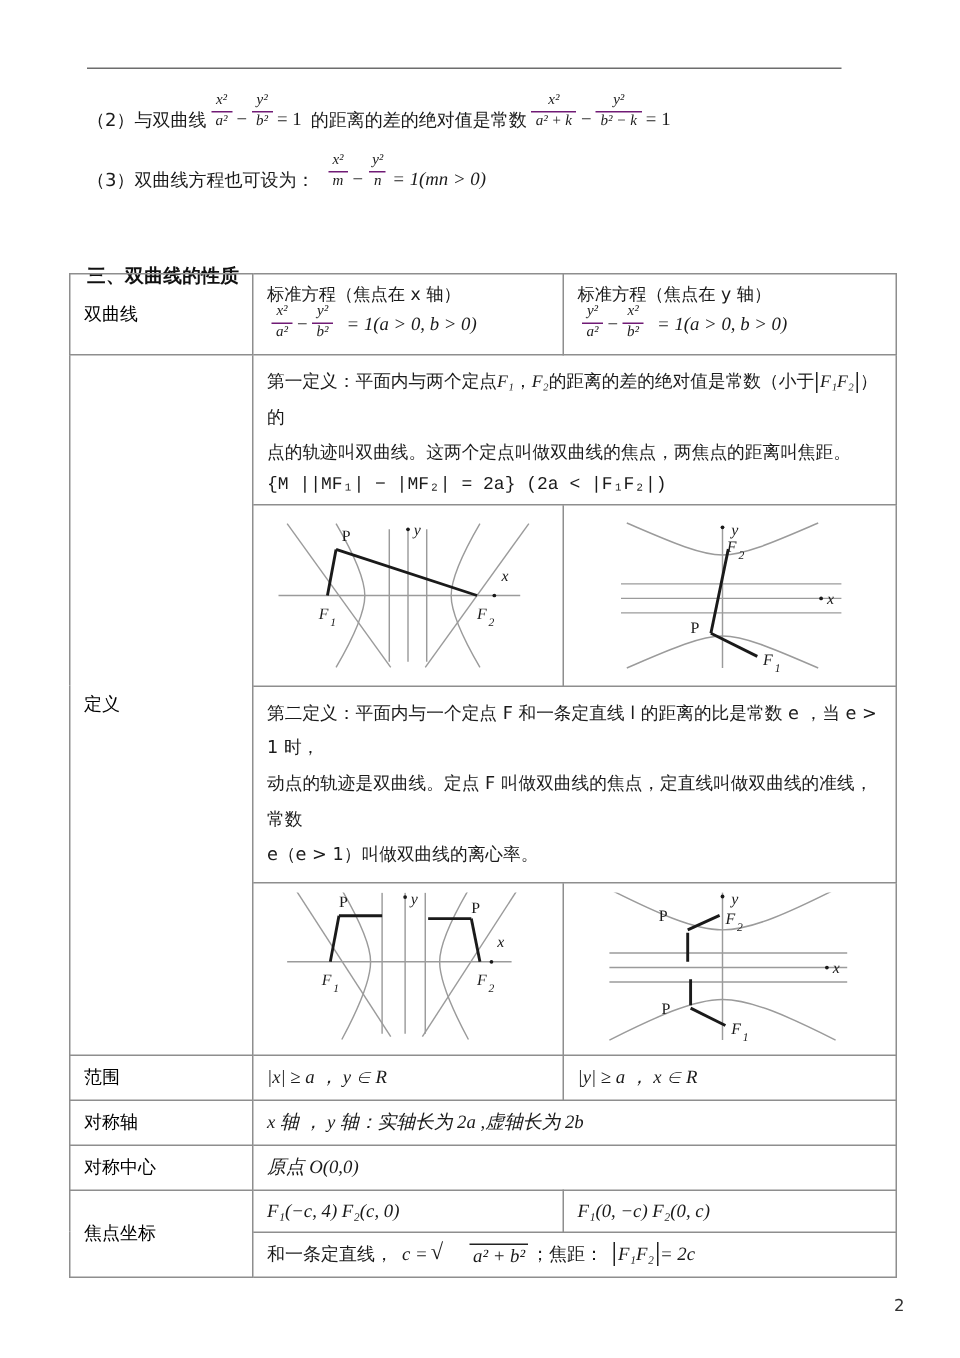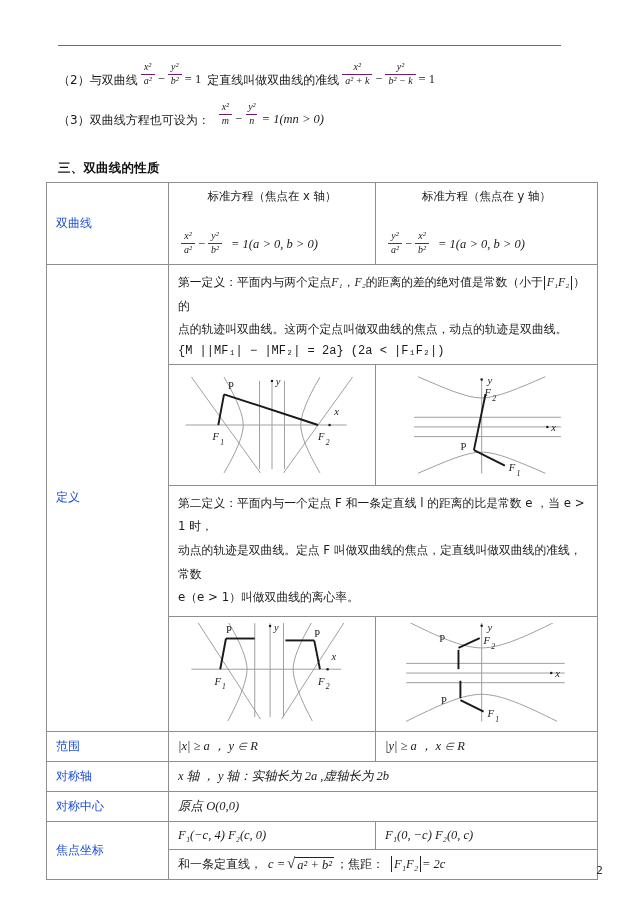--- a/index.html
+++ b/index.html
@@ -62,21 +62,21 @@
     position: relative;
     top: -1px;
   }
   .frac > .num { padding: 0 3px 1px 3px; }
   .frac > .den { padding: 1px 3px 0 3px; border-top: 1px solid #701a75; }
 
   
   .section-heading {
     position: absolute;
     left: 58px;
-    top: 160px;
+    top: 176px;
     font-family: "DejaVu Sans", "Liberation Sans", sans-serif;
     font-size: 12.5px;
     font-weight: bold;
     color: #111;
     letter-spacing: 0.2px;
   }
 
   
   .tbl {
     position: absolute;
@@ -92,28 +92,27 @@
     padding: 6px 9px;
     font-size: 12px;
   }
   .col-label { width: 122px; }
   .col-a { width: 207px; }
   .col-b { width: 222px; }
 
   .label-cell {
     font-family: "DejaVu Sans", "Liberation Sans", sans-serif;
     font-size: 12px;
-    color: #1d4ed8;
+    color: #000000;
   }
   .eq-head {
     font-family: "DejaVu Sans", "Liberation Sans", sans-serif;
     font-size: 11.5px;
-    margin-bottom: 28px;
+    margin-bottom: 0;
     white-space: nowrap;
-    text-align: center;
   }
   .eq-line {
     display: flex;
     align-items: center;
     white-space: nowrap;
     font-size: 12.5px;
     margin-bottom: 2px;
   }
 
   .def-text {
@@ -144,20 +143,21 @@
   .sqrt-wrap {
     display: inline-flex;
     align-items: flex-start;
     margin: 0 2px;
   }
   .sqrt-sym { font-size: 15px; line-height: 1; }
   .sqrt-body {
     border-top: 1px solid #222;
     padding: 0 2px;
     margin-top: 1px;
+    margin-left: 18px;
   }
   .abs {
     display: inline-flex;
     align-items: center;
     border-left: 1px solid #222;
     border-right: 1px solid #222;
     padding: 0 2px;
     margin: 0 1px;
     height: 14px;
   }
@@ -197,21 +197,21 @@
         <span class="num mi">x²</span>
         <span class="den mi">a²</span>
       </span>
       <span class="mn">−</span>
       <span class="frac">
         <span class="num mi">y²</span>
         <span class="den mi">b²</span>
       </span>
       <span class="mn">= 1</span>
       <span class="sp"></span>
-      <span class="cn">定直线叫做双曲线的准线</span>
+      <span class="cn">的距离的差的绝对值是常数</span>
       <span class="frac">
         <span class="num mi">x²</span>
         <span class="den mi">a² + k</span>
       </span>
       <span class="mn">−</span>
       <span class="frac">
         <span class="num mi">y²</span>
         <span class="den mi">b² − k</span>
       </span>
       <span class="mn">= 1</span>
@@ -279,21 +279,21 @@
           </div>
         </td>
       </tr>
 
       <tr>
         <td class="label-cell" rowspan="4">定义</td>
         <td colspan="2">
           <div class="def-text">
             <span>第一定义：平面内与两个定点</span><span class="inlmath">F₁</span><span>，</span><span class="inlmath">F₂</span><span>的距离的差的绝对值是常数（小于</span><span class="abs inlmath">F₁F₂</span><span>）的</span>
           </div>
-          <div class="def-text">点的轨迹叫双曲线。这两个定点叫做双曲线的焦点，动点的轨迹是双曲线。</div>
+          <div class="def-text">点的轨迹叫双曲线。这两个定点叫做双曲线的焦点，两焦点的距离叫焦距。</div>
           <div class="setline">{M ||MF₁| − |MF₂| = 2a} (2a &lt; |F₁F₂|)</div>
         </td>
       </tr>
 
       <tr>
         <td class="fig-cell">
           <div class="fig-wrap">
             <svg width="196" height="108" viewBox="0 0 196 108">
               <g stroke="#9b9b9b" fill="none" stroke-width="1">
                 <path d="M48 4 C 62 28, 68 44, 68 54 C 68 64, 62 80, 48 104"></path>

